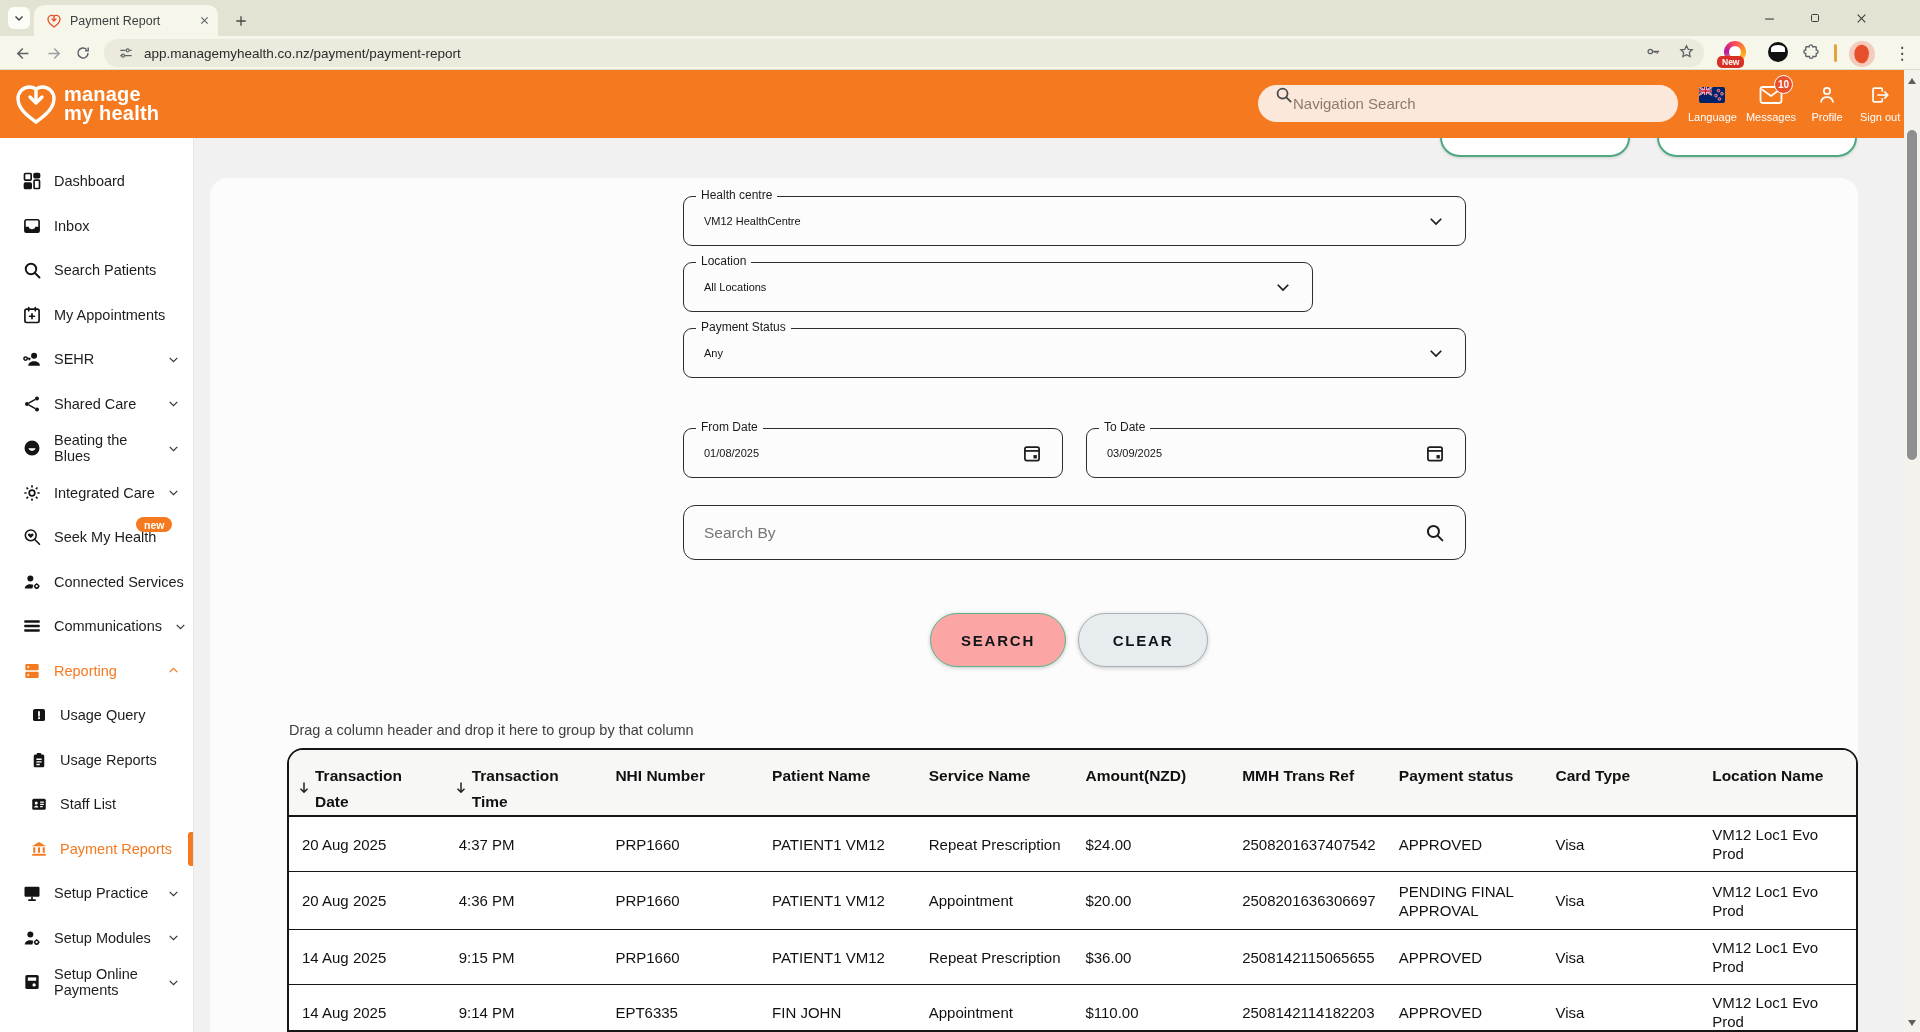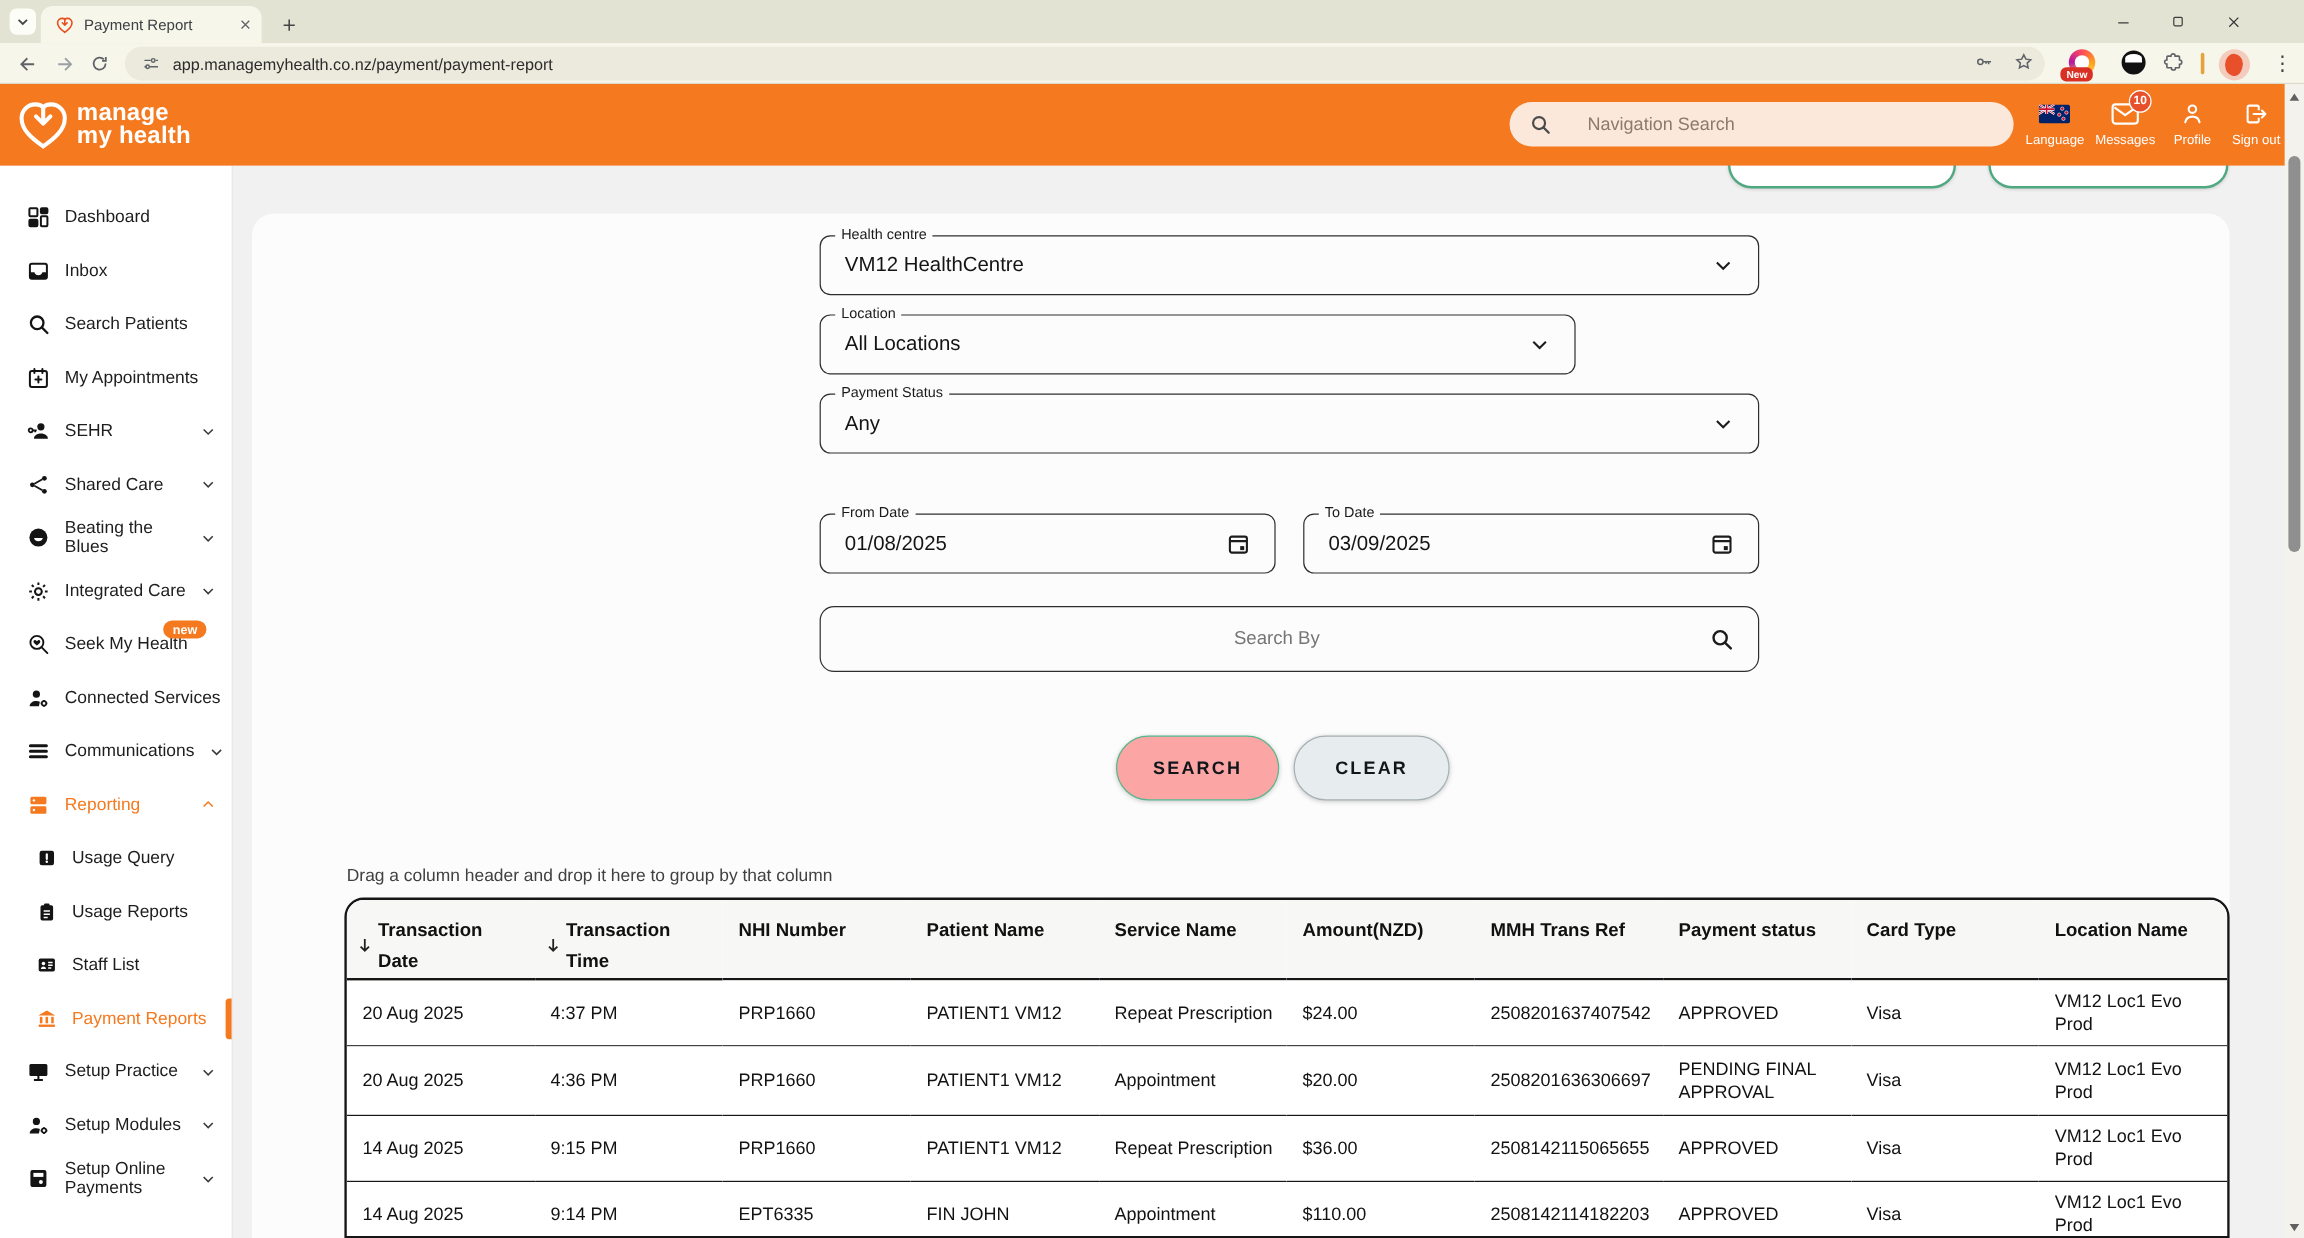--- a/index.html
+++ b/index.html
@@ -27,21 +27,21 @@
   #ext-colorful{left:1724px;top:41px;width:22px;height:22px;border-radius:50%;background:conic-gradient(#ff4b5c,#ff9f1c,#ffe156,#b5179e,#ff4b5c)}
   #ext-colorful i{position:absolute;left:5px;top:5px;width:12px;height:12px;background:#fff;border-radius:50%}
   #extbadge{left:1717px;top:56px;background:#D93025;color:#fff;font-size:8.5px;font-weight:bold;padding:1px 5px;border-radius:5px}
   #ext-dark{left:1768px;top:42px;width:20px;height:20px;border-radius:50%;background:#111}
   #ext-dark i{position:absolute;left:3px;top:3px;width:14px;height:7px;background:#fff;border-radius:50% 50% 0 0}
 
   
   #appheader{left:0;top:70px;width:1904px;height:68px;background:#F5791F;z-index:20}
   #logo-heart{position:absolute;left:12px;top:10px}
   #logotext{position:absolute;left:64px;top:15px;color:#fff;font-size:20px;font-weight:bold;line-height:19px;letter-spacing:.2px}
-  #navsearch{position:absolute;left:1258px;top:15px;width:420px;height:37px;background:#FBE8DA;border-radius:19px;display:flex;align-items:center;padding:0 16px;gap:30px}
+  #navsearch{position:absolute;left:1258px;top:15px;width:420px;height:37px;background:#FBE8DA;border-radius:19px;display:flex;padding:0 16px;gap:0}
   #navsearch input{flex:1;border:none;outline:none;background:transparent;font-size:15px;color:#333;font-family:inherit}
   #navsearch input::placeholder{color:#8C7A6E;opacity:1}
   #hacts{position:absolute;left:1688px;top:12px;display:flex;gap:9px}
   .hact{display:flex;flex-direction:column;align-items:center;gap:3px;color:#fff;font-size:11px;min-width:44px}
   .hact .icbox{position:relative;height:26px;display:flex;align-items:center}
   #msgbadge{position:absolute;right:-10px;top:-7px;min-width:19px;height:19px;background:#E8502B;border:1.5px solid #fff;border-radius:10px;color:#fff;font-size:10px;font-weight:bold;display:flex;align-items:center;justify-content:center;padding:0 3px}
 
   
   #sidebar{left:0;top:138px;width:193px;height:894px;background:#fff;z-index:10;box-shadow:1px 0 0 #E6E6E6}
   #sidebar ul{list-style:none;padding-top:21px}
@@ -52,21 +52,21 @@
   .orange, .orange .sbic, .orange .sbchev{color:#F4791F}
   #newbadge{position:absolute;left:136px;top:2px;background:#F4791F;color:#fff;font-size:10.5px;font-weight:bold;padding:1.5px 8px;border-radius:9px}
   #activebar{position:absolute;right:0;top:5px;width:5px;height:34px;background:#F4791F;border-radius:3px 0 0 3px}
 
   
   #card{left:210px;top:178px;width:1648px;height:854px;background:#FCFCFC;border-radius:18px 18px 0 0;z-index:1}
   .cutpill{top:118px;height:39px;background:#fff;border:2px solid #4FA880;border-radius:20px;z-index:4;box-shadow:0 1px 3px rgba(0,0,0,.15)}
 
   .field{position:absolute;background:#FCFCFC;border:1.4px solid #2e2e2e;border-radius:9px;display:flex;align-items:center;justify-content:space-between;padding:0 20px;z-index:2}
   .flabel{position:absolute;top:-9px;left:12px;font-size:12px;color:#1b1b1b;background:#FCFCFC;padding:0 5px}
-  .fvalue{font-size:17px;color:#141414}
+  .fvalue{font-size:11px;color:#141414}
   .fph{font-size:15.5px;color:#3a3a3a}
   .ficon{color:#1c1c1c}
 
   .pillbtn{position:absolute;top:613px;height:54px;display:flex;align-items:center;justify-content:center;border-radius:28px;font-weight:bold;font-size:15px;letter-spacing:1.8px;color:#10161a;box-shadow:0 1px 4px rgba(0,0,0,.22);z-index:2}
   #searchbtn{left:930px;width:136px;background:#fca5a5;border:1.6px solid #57B68C}
   #clearbtn{left:1078px;width:130px;background:#E7ECEE;border:1.6px solid #A6B1B5}
 
   #grouphint{left:289px;top:722px;font-size:14.5px;color:#404040;z-index:2}
 
   #gridwrap{left:287px;top:748px;width:1571px;height:284px;border:2px solid #161616;border-radius:16px 16px 0 0;overflow:hidden;background:#fff;z-index:2}
@@ -530,21 +530,21 @@
   <span class="flabel">To Date</span>
   <span class="fvalue">03/09/2025</span>
   <svg class="ficon" width="20" height="20" viewBox="0 0 24 24" fill="none" stroke="currentColor" stroke-width="2.1">
       <rect x="3.5" y="5" width="17" height="16" rx="2"></rect>
       <path d="M3.5 9.5h17"></path>
       <rect x="13.8" y="14.5" width="4" height="4" fill="currentColor" stroke="none"></rect>
     </svg>
 </div>
 
 <div class="field" style="left:683px;top:505px;width:783px;height:55px;border-radius:12px">
-  <input class="fph" style="border: none; outline: none; background: transparent; flex: 1 1 0%; font-family: inherit; text-align: center;" type="text" placeholder="Search By">
+  <input class="fph" style="border: none; outline: none; background: transparent; flex: 1 1 0%; font-family: inherit;" type="text" placeholder="Search By">
   <svg class="ficon" width="21" height="21" viewBox="0 0 24 24" fill="none" stroke="currentColor" stroke-width="2.3">
       <circle cx="10.8" cy="10.8" r="6.3"></circle>
       <path d="M15.6 15.6L21 21" stroke-linecap="round"></path>
     </svg>
 </div>
 
 <div id="searchbtn" class="pillbtn">SEARCH</div>
 <div id="clearbtn" class="pillbtn">CLEAR</div>
 
 <div id="grouphint" class="abs">Drag a column header and drop it here to group by that column</div>

